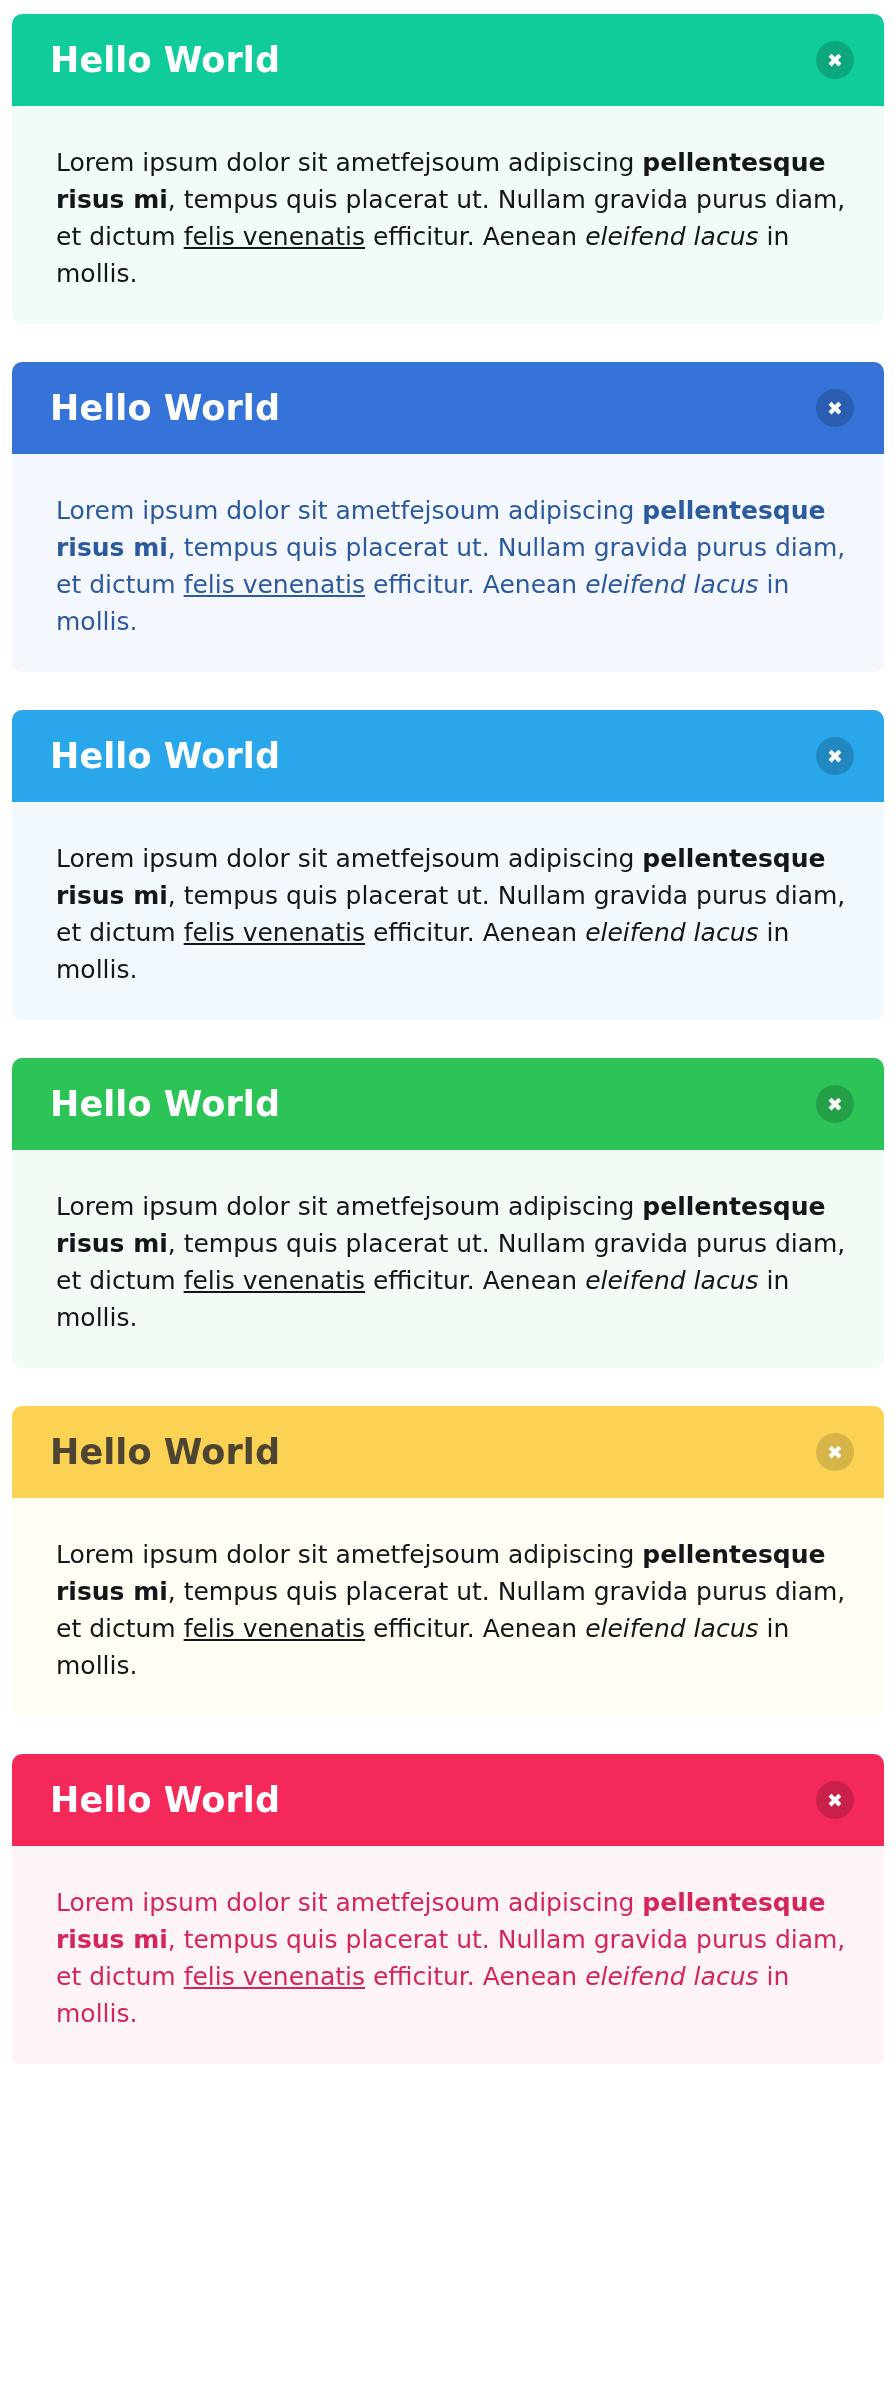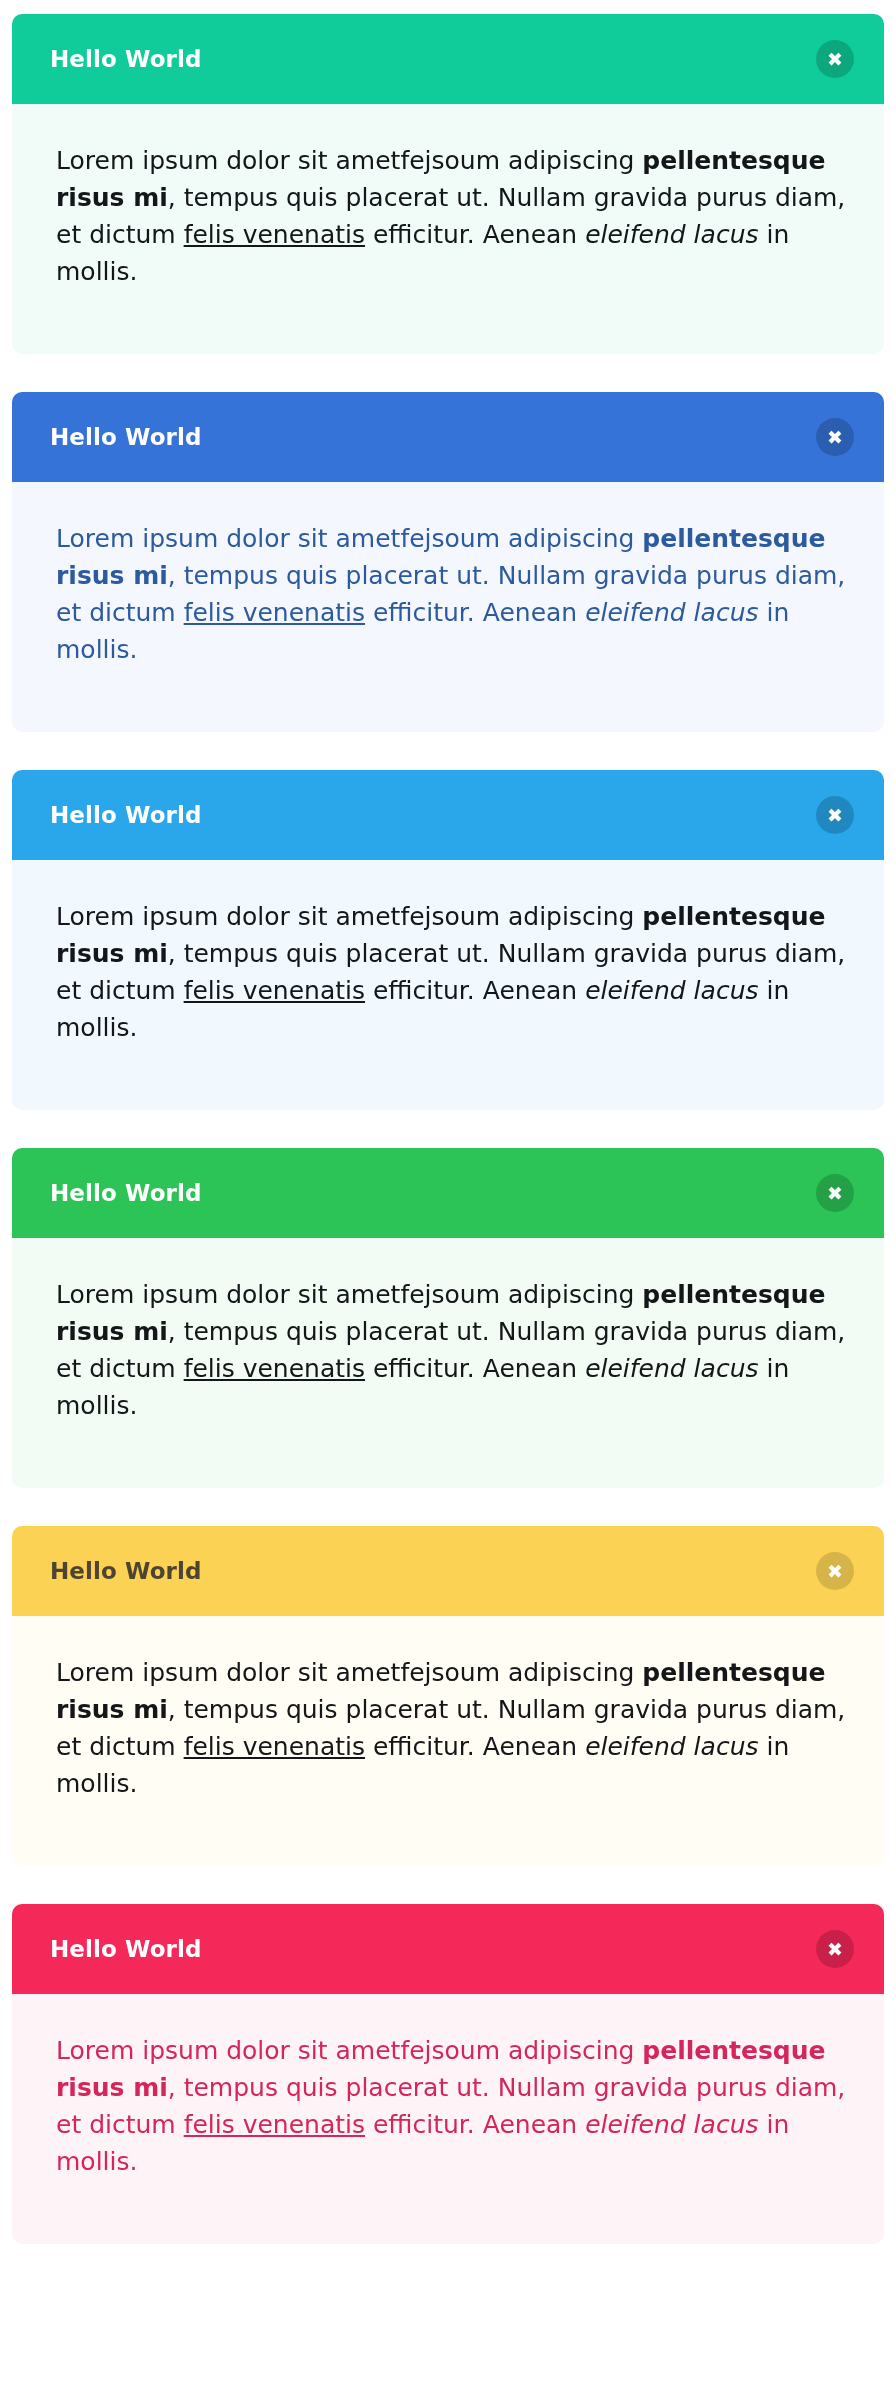--- a/index.html
+++ b/index.html
@@ -27,40 +27,40 @@
   }
   .card-header {
     display: flex;
     align-items: center;
     justify-content: space-between;
     padding: 26px 30px 26px 38px;
     box-sizing: border-box;
     min-height: 88px;
   }
   .card-title {
-    font-size: 23px;
+    font-size: 35px;
     font-weight: bold;
     letter-spacing: 0.1px;
   }
   .close-btn {
     width: 38px;
     height: 38px;
     border-radius: 50%;
     display: flex;
     align-items: center;
     justify-content: center;
     font-size: 19px;
     font-weight: bold;
     line-height: 1;
     cursor: pointer;
     flex: 0 0 auto;
     user-select: none;
   }
   .card-body {
-    padding: 38px 38px 64px 44px;
+    padding: 38px 38px 32px 44px;
     box-sizing: border-box;
     font-size: 25px;
     line-height: 1.48;
   }
   .card-body p {
     margin: 0;
   }
   .card-body b {
     font-weight: bold;
   }

